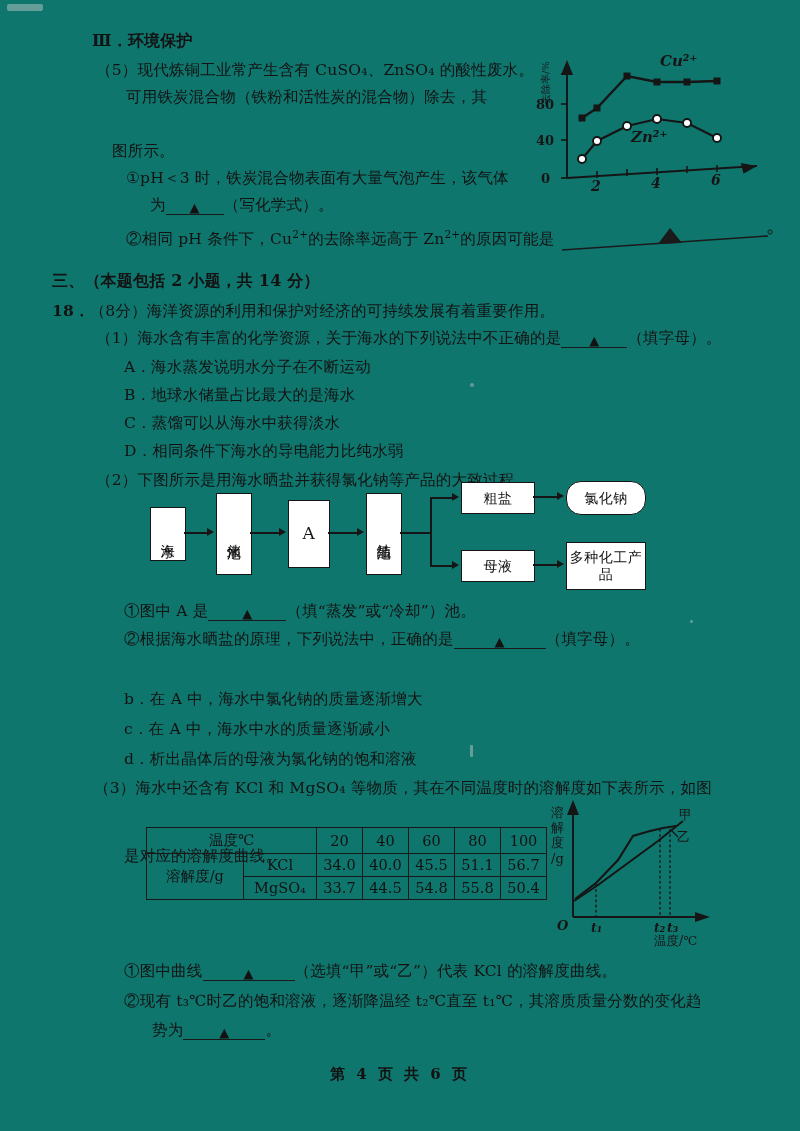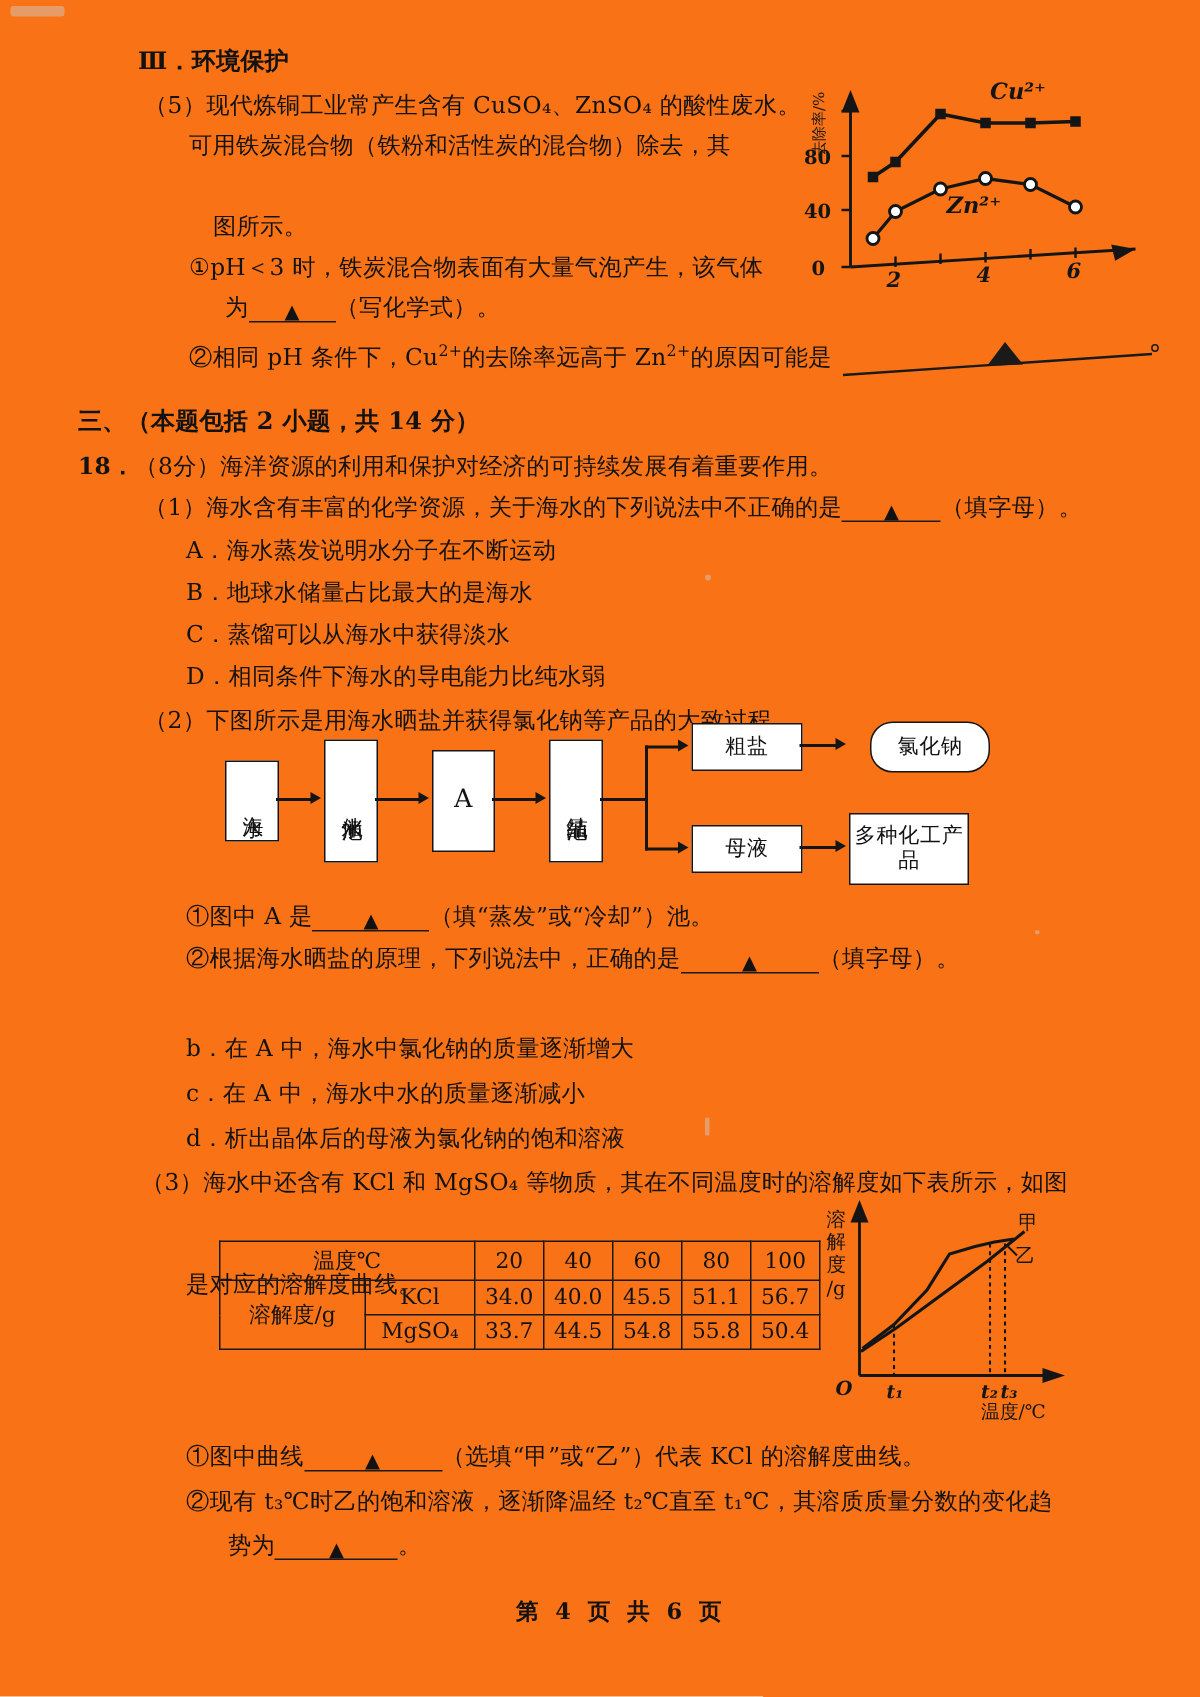--- a/index.html
+++ b/index.html
@@ -11,22 +11,21 @@
     width: 800px;
     height: 1131px;
     position: relative;
     font-family: "DejaVu Serif", "Liberation Serif", serif;
     color: #121212;
     overflow: hidden;
   }
   .page {
     position: absolute;
     inset: 0;
-    background: #f97316;
-    padding-left: 14px;
+    background: #0f766e;
   }
   
   .ln {
     position: absolute;
     white-space: nowrap;
     font-size: 15.5px;
     line-height: 1.15;
     letter-spacing: .2px;
   }
   .sup { font-size: .68em; vertical-align: super; }
@@ -113,21 +112,21 @@
 
   <div class="ln bold" style="left:92px; top:32px; font-size:16px;">Ⅲ．环境保护</div>
 
   <div class="ln" style="left:96px; top:62px;">
     <span>（5）</span><span>现代炼铜工业常产生含有 CuSO₄、ZnSO₄ 的酸性废水。</span>
   </div>
 
   <div class="ln" style="left:126px; top:89px;">可用铁炭混合物（铁粉和活性炭的混合物）除去，其</div>
 
 
-  <div class="ln" style="left:142px; top:143px;">图所示。</div>
+  <div class="ln" style="left:112px; top:143px;">图所示。</div>
 
   <div class="ln" style="left:126px; top:170px;">①pH＜3 时，铁炭混合物表面有大量气泡产生，该气体</div>
 
   <div class="ln" style="left:150px; top:197px;">
     <span>为</span><span class="blankline" style="width:58px;"><span class="tri">▲</span></span><span>（写化学式）。</span>
   </div>
 
   <div class="ln" style="left:126px; top:228px;">
     <span>②相同 pH 条件下，Cu</span><span class="sup">2+</span><span>的去除率远高于 Zn</span><span class="sup">2+</span><span>的原因可能是</span>
   </div>
@@ -225,21 +224,21 @@
     <div class="fbox vert" style="left:216px; top:13px; width:34px; height:80px;">结晶池</div>
 
     <div class="fline" style="left:250px; top:52px; width:32px; height:2px;"></div>
     <div class="fline" style="left:280px; top:17px; width:2px; height:70px;"></div>
 
     <div class="fline" style="left:280px; top:17px; width:24px; height:2px;"></div>
     <div class="arrowhead" style="left:302px; top:13px;"></div>
     <div class="fbox" style="left:311px; top:2px; width:72px; height:30px;">粗盐</div>
     <div class="fline" style="left:383px; top:16px; width:26px; height:2px;"></div>
     <div class="arrowhead" style="left:407px; top:12px;"></div>
-    <div class="fbox" style="left:430px; top:1px; width:78px; height:32px;border-radius:15px;">氯化钠</div>
+    <div class="fbox" style="left:416px; top:1px; width:78px; height:32px;border-radius:15px;">氯化钠</div>
 
     <div class="fline" style="left:280px; top:85px; width:24px; height:2px;"></div>
     <div class="arrowhead" style="left:302px; top:81px;"></div>
     <div class="fbox" style="left:311px; top:70px; width:72px; height:30px;">母液</div>
     <div class="fline" style="left:383px; top:84px; width:26px; height:2px;"></div>
     <div class="arrowhead" style="left:407px; top:80px;"></div>
     <div class="fbox" style="left:416px; top:62px; width:78px; height:46px; line-height:1.25;">多种化工产品</div>
   </div>
 
   <div class="ln" style="left:124px; top:603px;">

